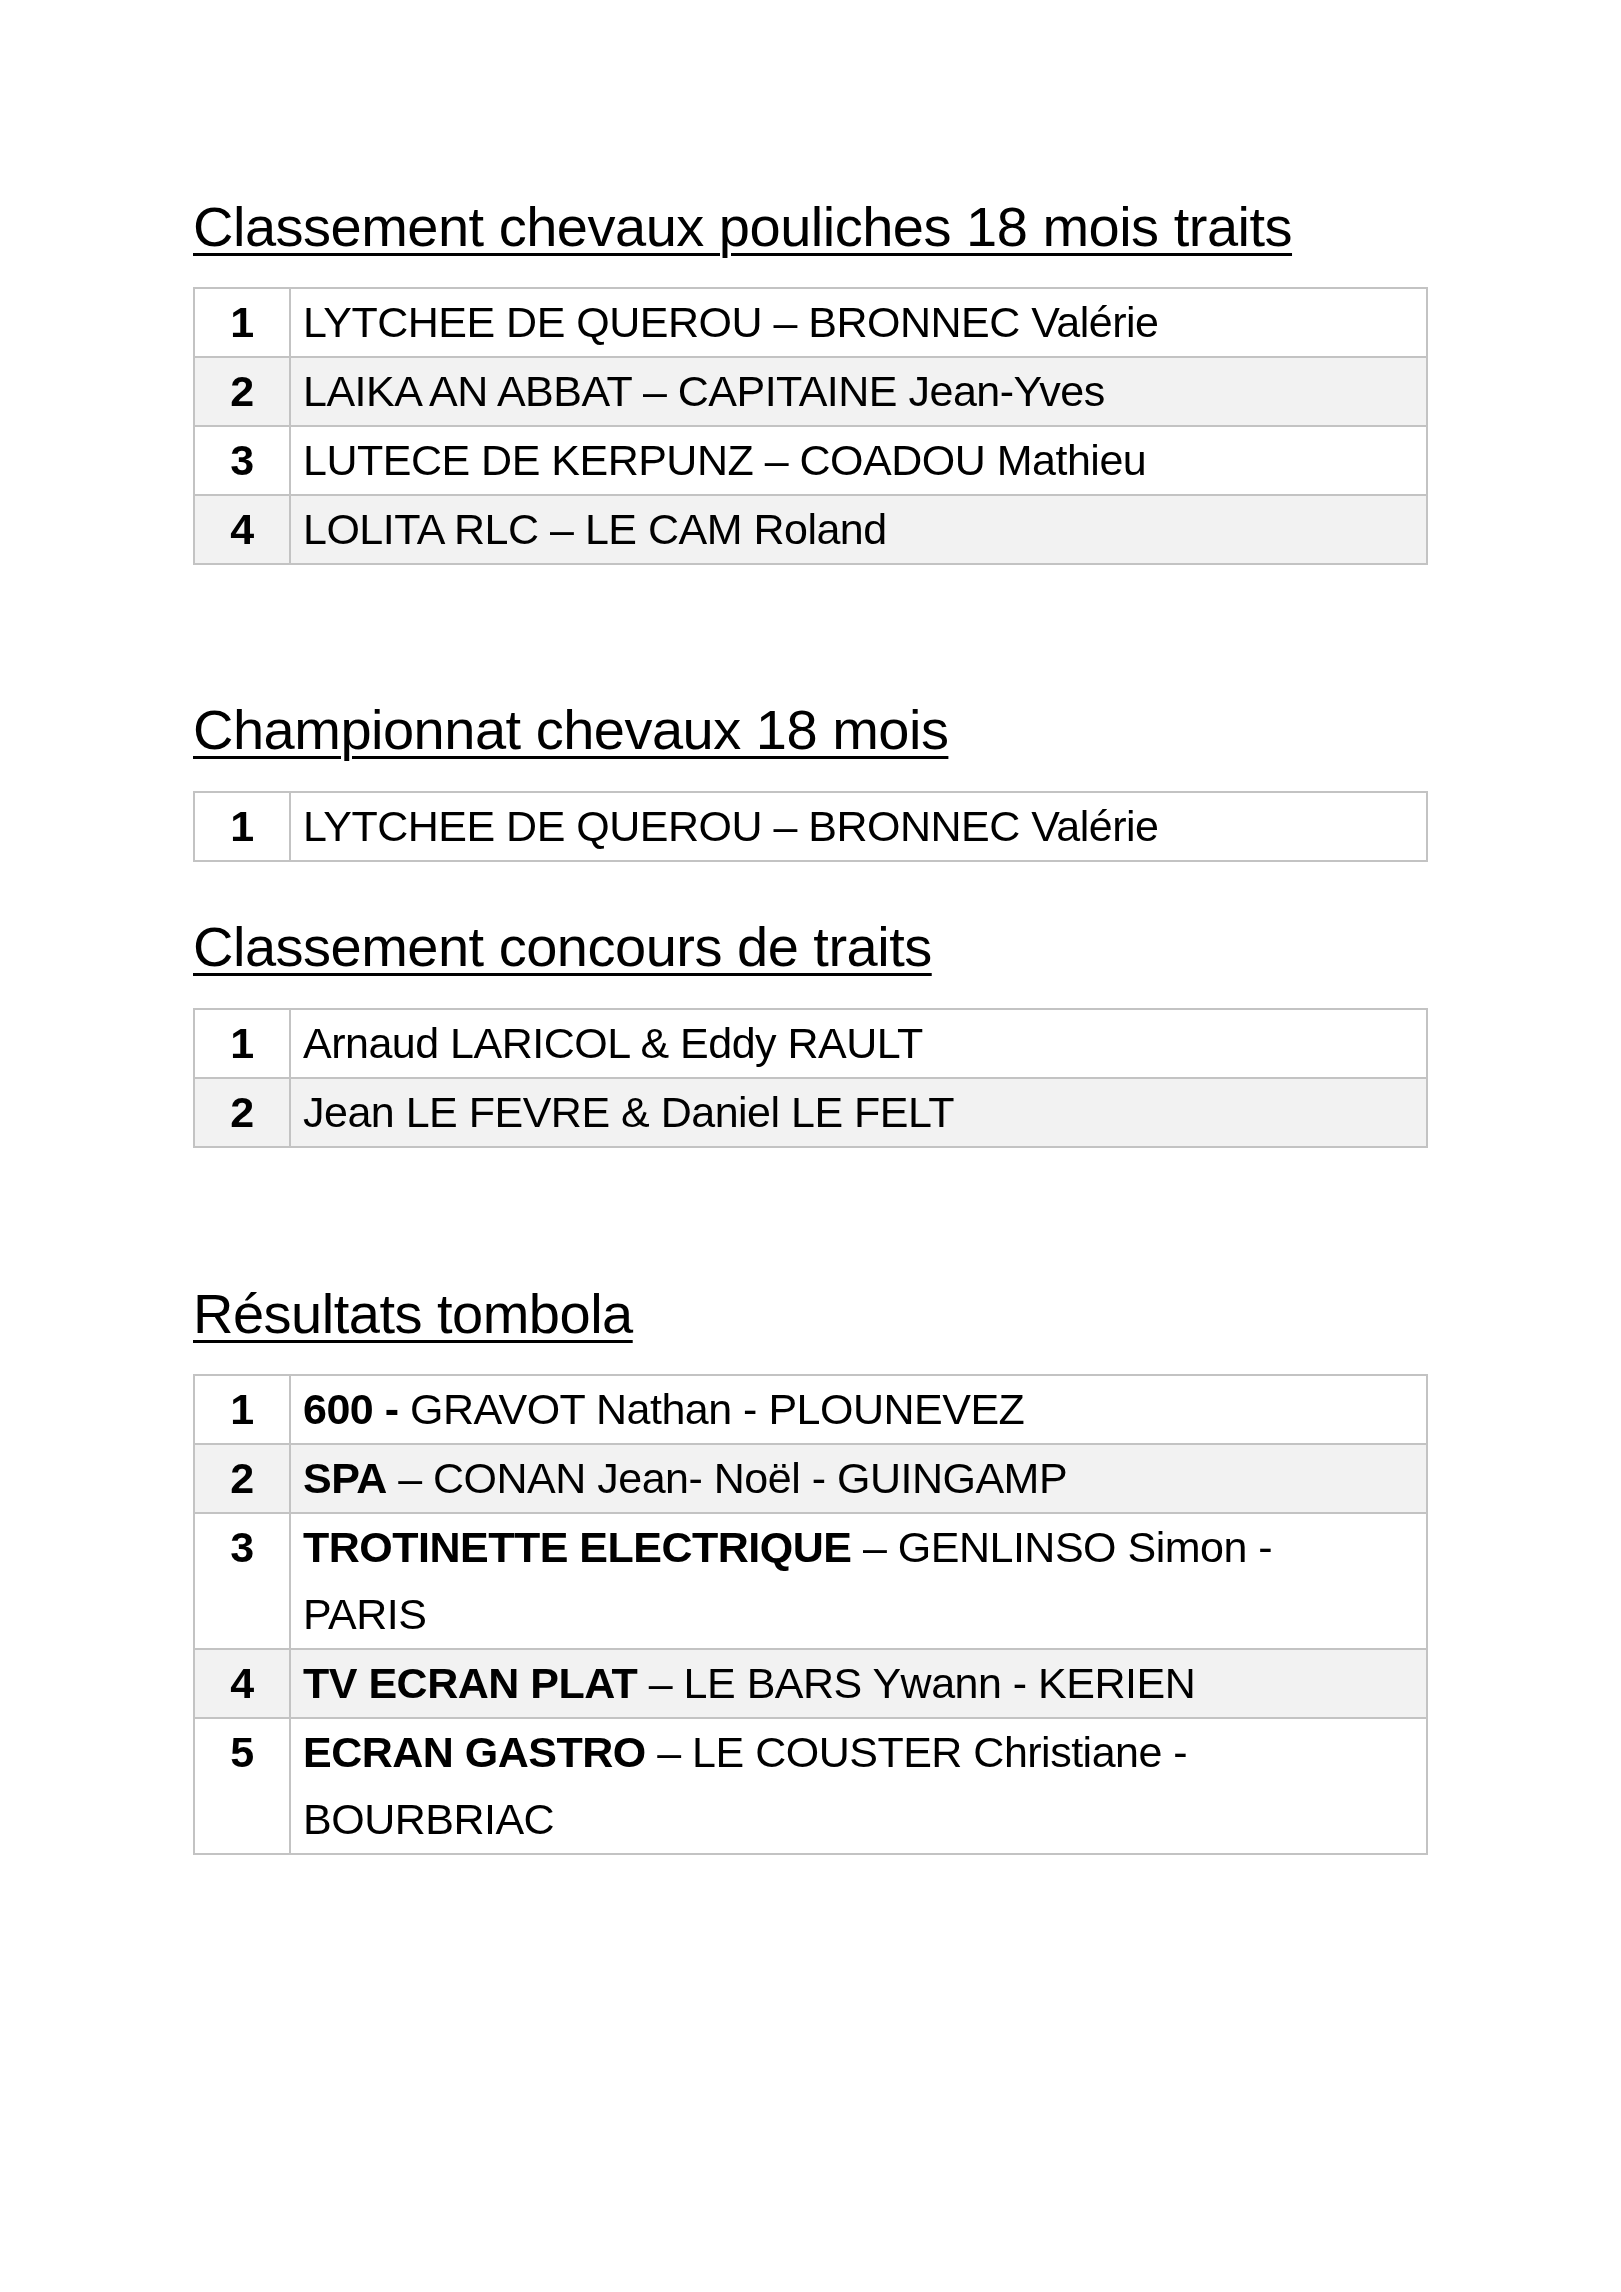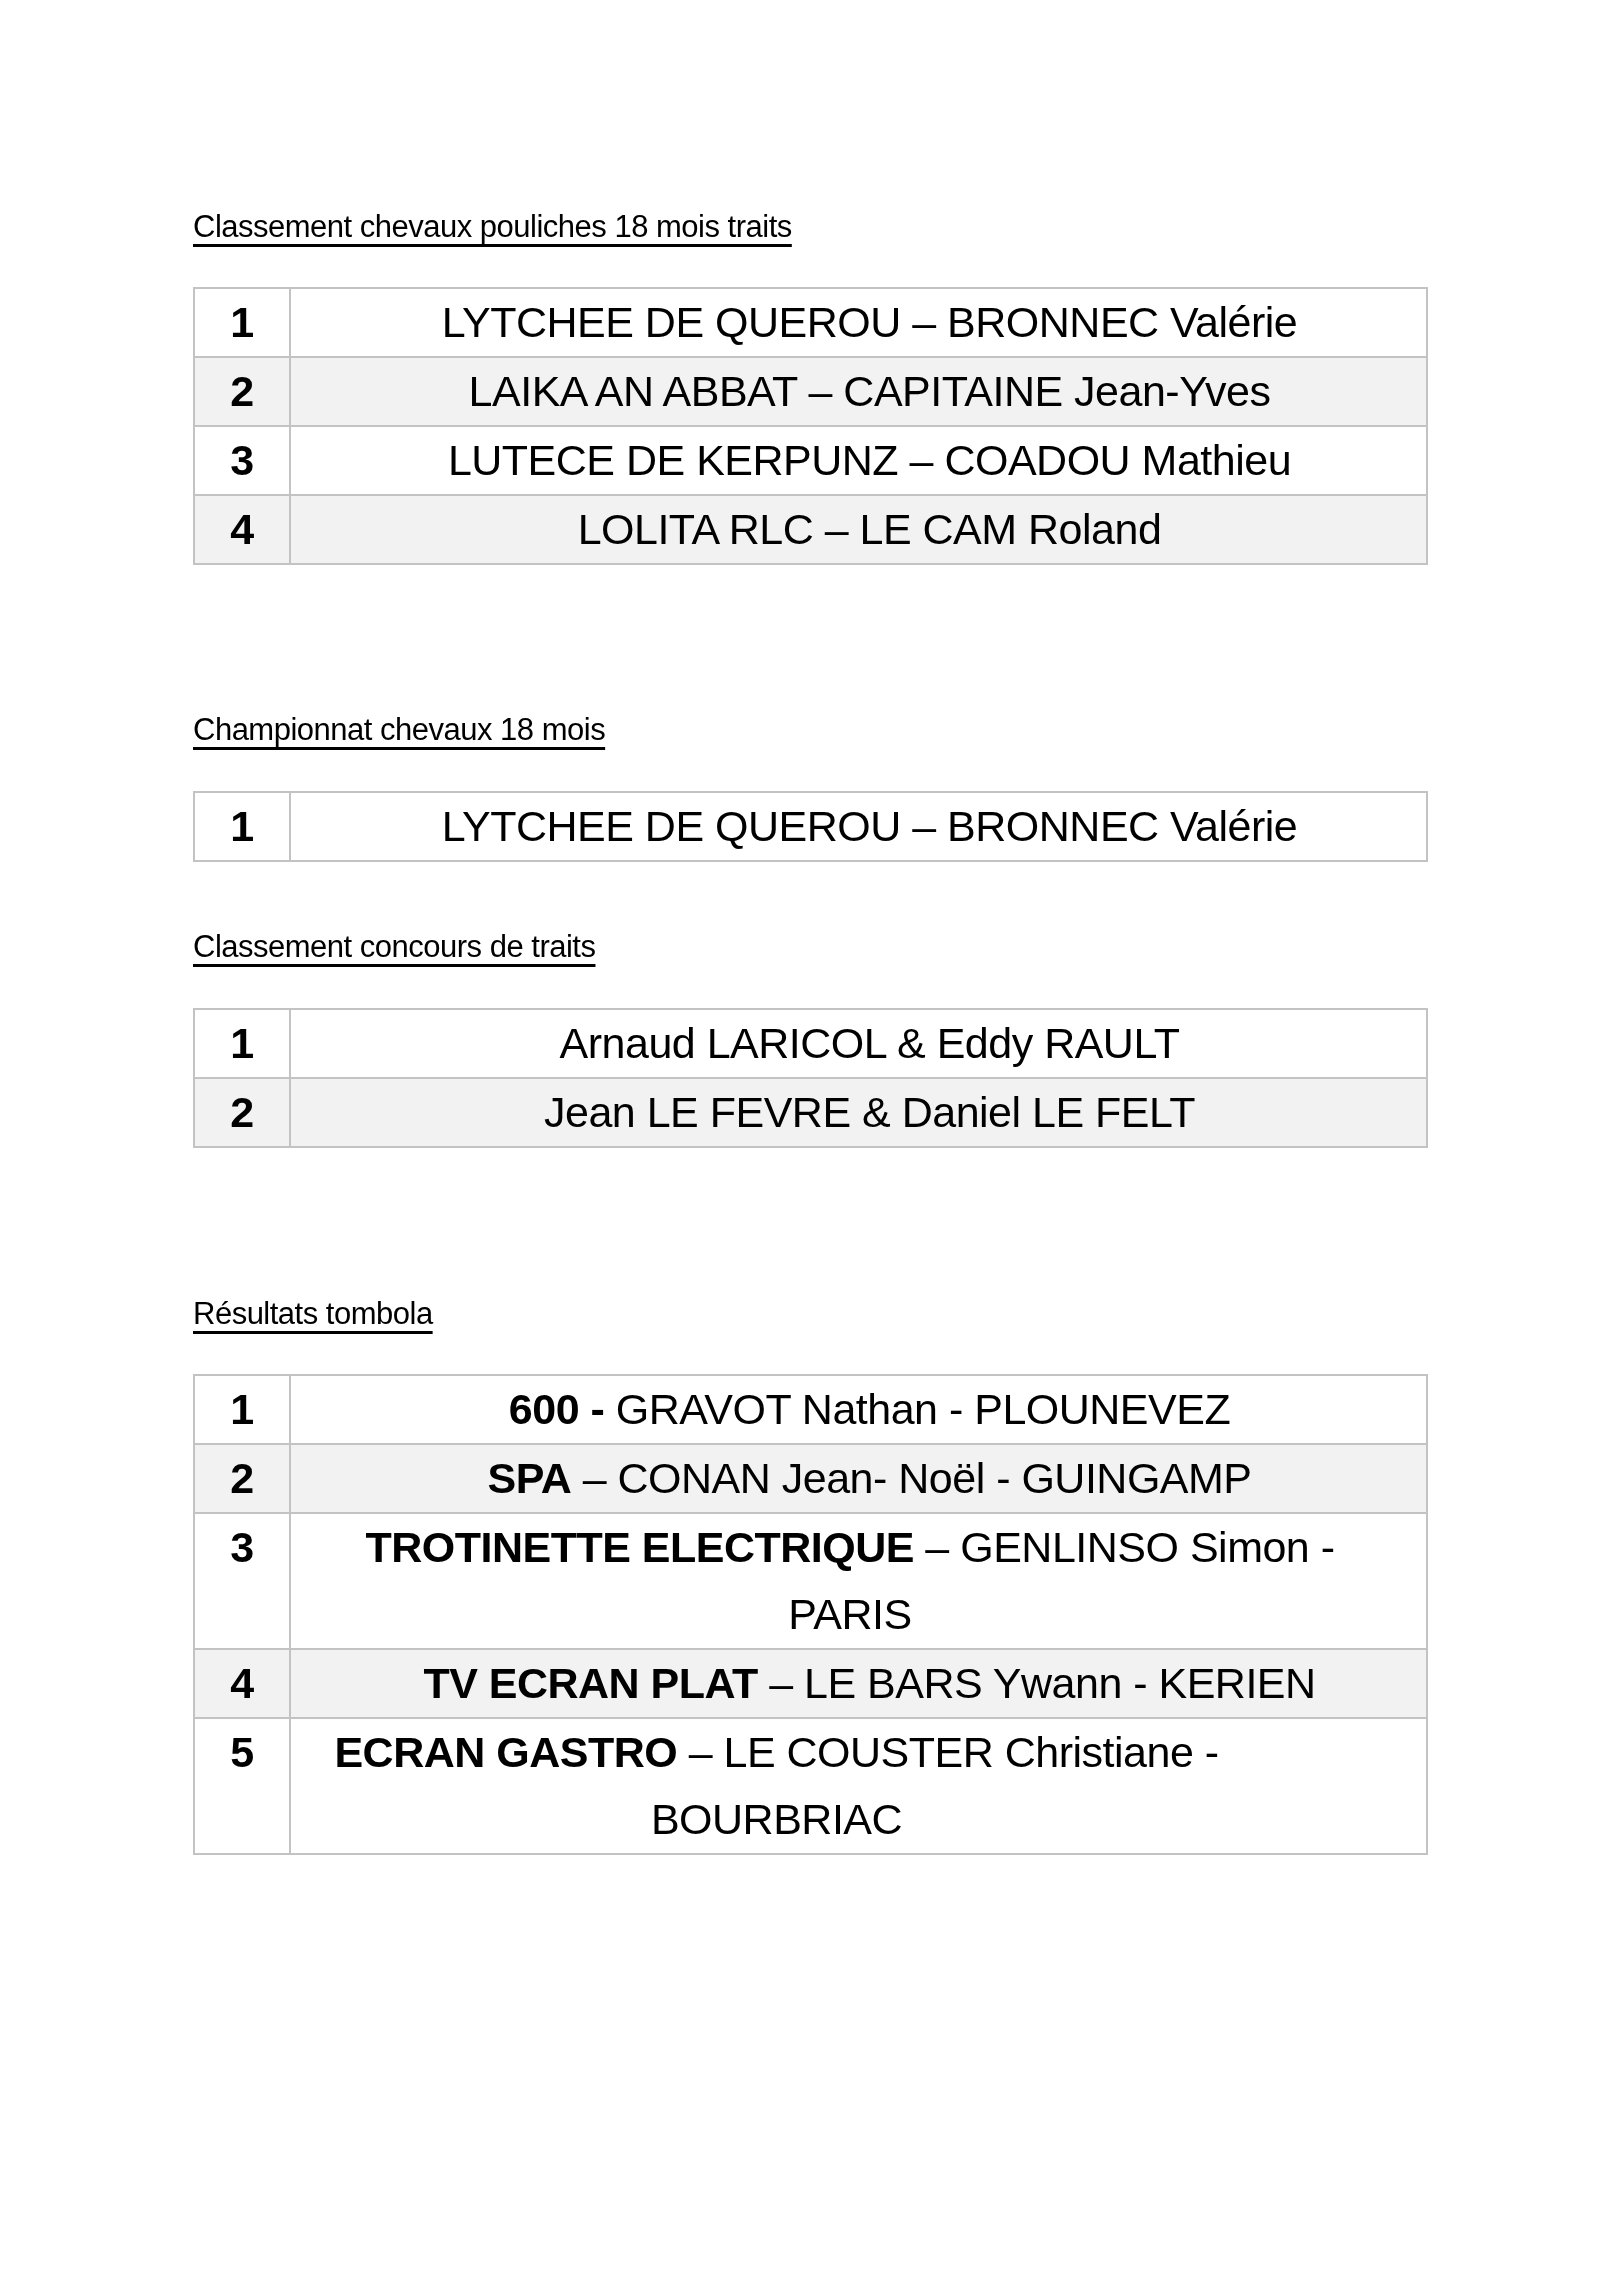--- a/index.html
+++ b/index.html
@@ -1,23 +1,23 @@
 <!DOCTYPE html>
 <html><head>
 <meta charset="utf-8">
 <style>
   html, body { margin:0; padding:0; background:#ffffff; }
   body { width:1621px; height:2293px; position:relative; font-family:"Liberation Sans", "DejaVu Sans", sans-serif; color:#000; }
   .section { position:absolute; left:193px; width:1235px; }
-  .heading { font-size:31px; text-decoration:underline; text-decoration-thickness:2.9px; text-underline-offset:6.9px; line-height:51px; margin:0; font-weight:normal; letter-spacing:-0.5px; }
+  .heading { font-size:56px; text-decoration:underline; text-decoration-thickness:2.9px; text-underline-offset:6.9px; line-height:51px; margin:0; font-weight:normal; letter-spacing:-0.5px; }
   table { border-collapse:collapse; width:1235px; position:absolute; left:0; }
   td { border:2px solid #c3c3c3; font-size:43px; line-height:67px; padding:0; vertical-align:top; letter-spacing:-0.5px; }
   tr.alt td { background:#f2f2f2; }
   td.num { width:94px; text-align:center; font-weight:bold; }
-  td.txt { padding-left:22px;text-align:center; }
+  td.txt { padding-left:12px; }
   td.txt b { font-weight:bold; }
 </style>
 </head>
 <body>
 
 <div class="section" style="top:201px;">
   <h2 class="heading">Classement chevaux pouliches 18 mois traits</h2>
   <table style="top:86px;">
     <tbody>
         <tr>

